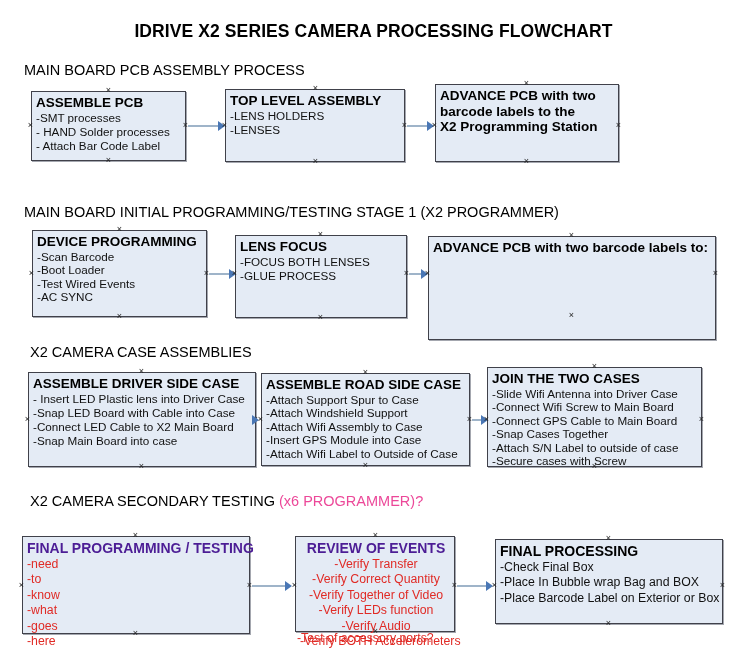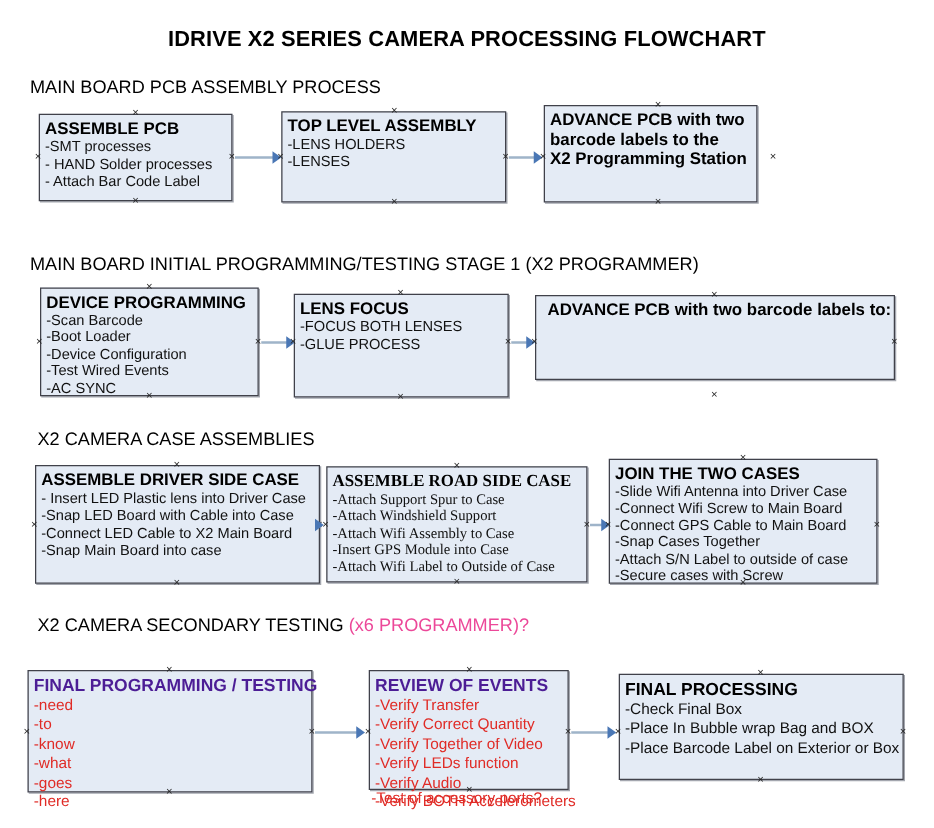--- a/index.html
+++ b/index.html
@@ -147,42 +147,41 @@
     </div>
   </div>
   <div class="handle" style="left:221px; top:118px;"></div>
   <div class="handle" style="left:312px; top:81px;"></div>
   <div class="handle" style="left:312px; top:154px;"></div>
   <div class="handle" style="left:401px; top:118px;"></div>
 
   <div class="conn" style="left:407px; top:121px; width:22px;"></div>
   <div class="arrow" style="left:427px; top:117px;"></div>
 
-  <div class="node" style="left:435px; top:80px; width:171px; height:78px;">
+  <div class="node" style="left:435px; top:80px; width:184px; height:78px;">
     <div class="body">
       <div class="title">ADVANCE PCB with two</div>
       <div class="title">barcode labels to the</div>
       <div class="title"> X2 Programming Station</div>
     </div>
   </div>
   <div class="handle" style="left:431px; top:118px;"></div>
   <div class="handle" style="left:523px; top:76px;"></div>
   <div class="handle" style="left:523px; top:154px;"></div>
   <div class="handle" style="left:615px; top:118px;"></div>
 
   <div class="section-title" style="left:24px; top:200px;">
     <span>MAIN BOARD INITIAL PROGRAMMING/TESTING STAGE 1 (X2 PROGRAMMER)</span>
   </div>
 
   <div class="node" style="left:32px; top:226px; width:175px; height:87px;">
     <div class="body">
       <div class="title">DEVICE PROGRAMMING</div>
       <div class="line tight">-Scan Barcode</div>
       <div class="line tight">-Boot Loader</div>
-      <div class="line tight">-Device Configuration</div>
       <div class="line tight">-Test Wired Events</div>
       <div class="line tight">-AC SYNC</div>
     </div>
   </div>
   <div class="handle" style="left:28px; top:266px;"></div>
   <div class="handle" style="left:116px; top:222px;"></div>
   <div class="handle" style="left:116px; top:309px;"></div>
   <div class="handle" style="left:203px; top:266px;"></div>
 
   <div class="conn" style="left:209px; top:269px; width:22px;"></div>
@@ -196,21 +195,21 @@
     </div>
   </div>
   <div class="handle" style="left:231px; top:266px;"></div>
   <div class="handle" style="left:317px; top:227px;"></div>
   <div class="handle" style="left:317px; top:310px;"></div>
   <div class="handle" style="left:403px; top:266px;"></div>
 
   <div class="conn" style="left:409px; top:269px; width:15px;"></div>
   <div class="arrow" style="left:421px; top:265px;"></div>
 
-  <div class="node" style="left:428px; top:232px; width:288px; height:68px;text-align:right;">
+  <div class="node" style="left:428px; top:232px; width:288px; height:104px;">
     <div class="body">
       <div class="title">ADVANCE PCB with two barcode labels to:</div>
     </div>
   </div>
   <div class="handle" style="left:424px; top:266px;"></div>
   <div class="handle" style="left:568px; top:228px;"></div>
   <div class="handle" style="left:568px; top:308px;"></div>
   <div class="handle" style="left:712px; top:266px;"></div>
 
   <div class="section-title" style="left:30px; top:340px;">
@@ -227,21 +226,21 @@
     </div>
   </div>
   <div class="handle" style="left:24px; top:412px;"></div>
   <div class="handle" style="left:138px; top:364px;"></div>
   <div class="handle" style="left:138px; top:459px;"></div>
   <div class="handle" style="left:252px; top:412px;"></div>
 
   <div class="conn" style="left:258px; top:415px; width:0px;"></div>
   <div class="arrow" style="left:252px; top:411px;"></div>
 
-  <div class="node" style="left:261px; top:369px; width:209px; height:93px;font-family:Liberation Serif, serif;">
+  <div class="node" style="left:261px; top:369px; width:209px; height:93px;">
     <div class="body">
       <div class="title">ASSEMBLE ROAD SIDE CASE</div>
       <div class="line tight">-Attach Support Spur to Case</div>
       <div class="line tight">-Attach Windshield Support</div>
       <div class="line tight">-Attach Wifi Assembly to Case</div>
       <div class="line tight">-Insert GPS Module into Case</div>
       <div class="line tight">-Attach Wifi Label to Outside of Case</div>
     </div>
   </div>
   <div class="handle" style="left:257px; top:412px;"></div>
@@ -284,21 +283,21 @@
     </div>
   </div>
   <div class="handle" style="left:18px; top:578px;"></div>
   <div class="handle" style="left:132px; top:528px;"></div>
   <div class="handle" style="left:132px; top:626px;"></div>
   <div class="handle" style="left:246px; top:578px;"></div>
 
   <div class="conn" style="left:252px; top:581px; width:36px;"></div>
   <div class="arrow" style="left:285px; top:577px;"></div>
 
-  <div class="node red" style="left:295px; top:532px; width:160px; height:96px;">
+  <div class="node red" style="left:295px; top:532px; width:160px; height:96px;text-align:center;">
     <div class="body">
       <div class="title big">REVIEW OF EVENTS</div>
       <div class="line big">-Verify Transfer</div>
       <div class="line big">-Verify Correct Quantity</div>
       <div class="line big">-Verify Together of Video</div>
       <div class="line big">-Verify LEDs function</div>
       <div class="line big">-Verify Audio</div>
       <div class="line big">-Verify BOTH Accelerometers</div>
     </div>
   </div>

